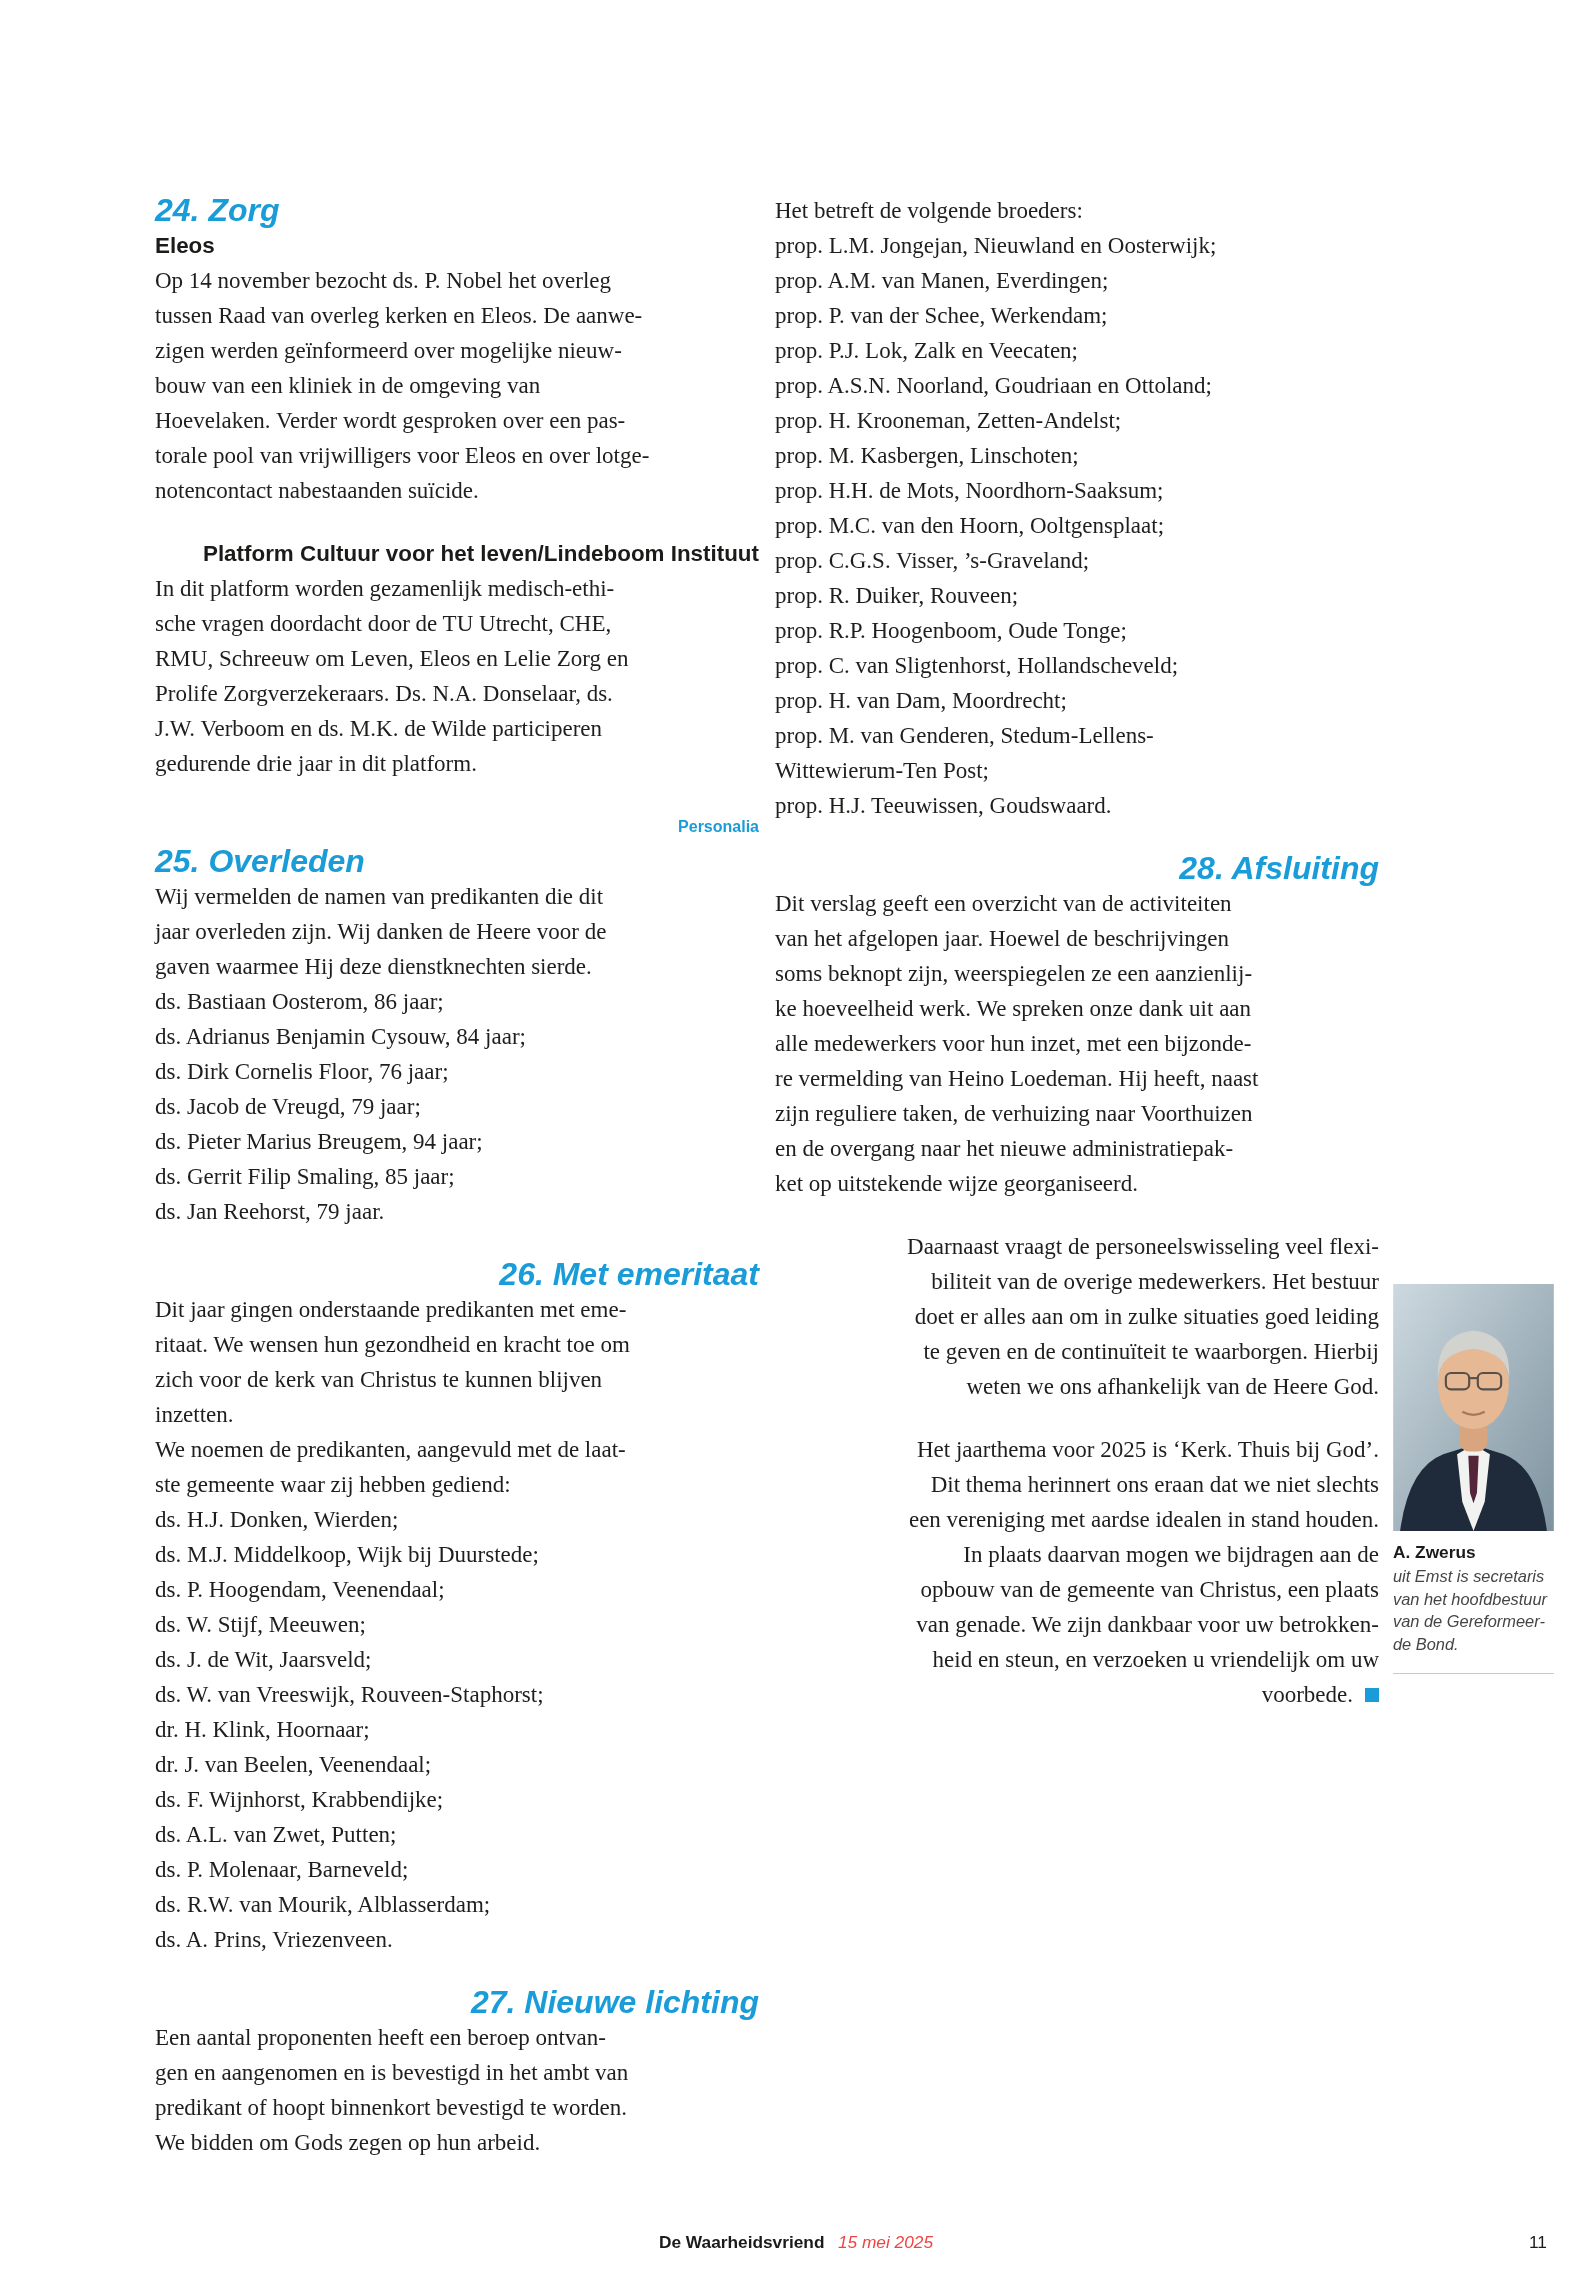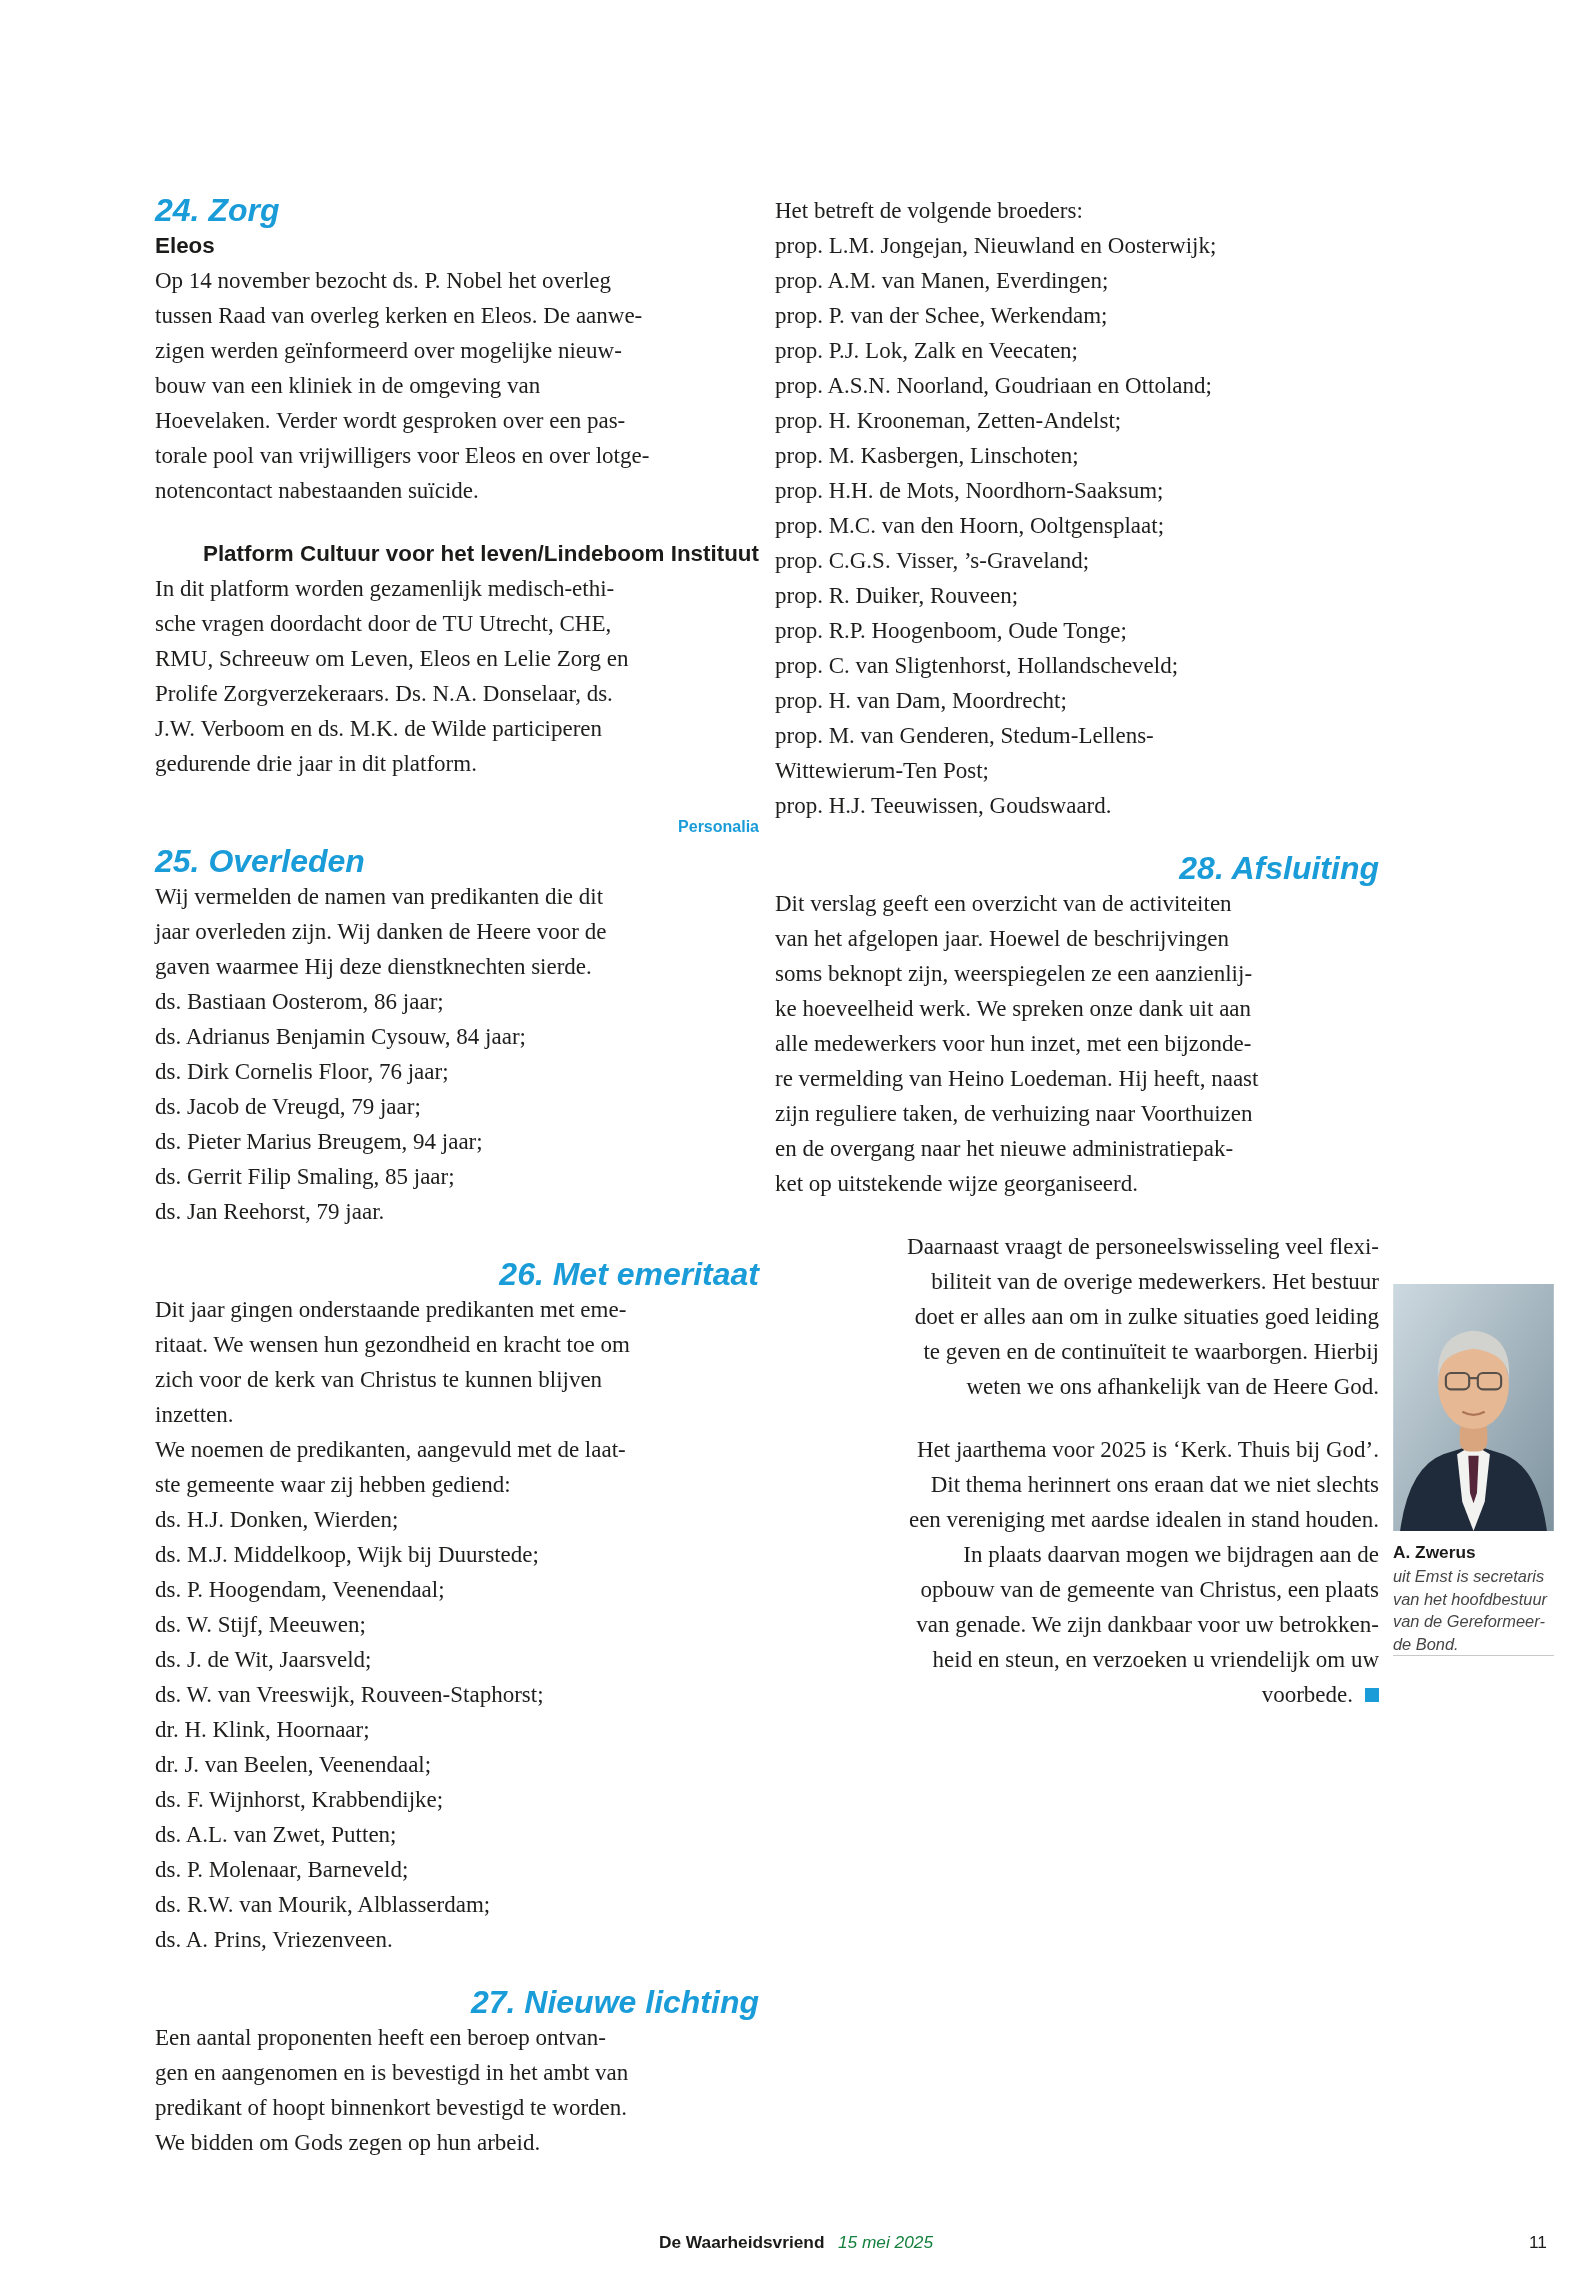--- a/index.html
+++ b/index.html
@@ -66,21 +66,21 @@
     margin-left: 12px;
     background: var(--accent, #1a9cd8);
     vertical-align: baseline;
   }
 
   .sidebar { position: absolute; left: 1393px; top: 1284px; width: 161px; }
   .portrait { width: 161px; height: 247px; }
   .portrait svg { display: block; }
   .caption {
     margin-top: 10.4px;
-    padding-bottom: 0;
+    padding-bottom: 18px;
     border-bottom: 1.7px solid #c9c9c9;
     font-family: "Liberation Sans", sans-serif;
   }
   .caption-name { font-weight: 700; font-size: 17.3px; line-height: 22.4px; color: #1b1b1a; }
   .caption-text {
     margin-top: 1.7px;
     font-style: italic;
     font-size: 16.4px;
     line-height: 22.4px;
     color: #454545;
@@ -97,21 +97,21 @@
     font-size: 17.3px;
     color: #1b1b1a;
   }
   .footer-center {
     position: absolute;
     left: 50%;
     transform: translateX(-50%);
     white-space: nowrap;
   }
   .footer-mag { font-weight: 700; }
-  .footer-date { font-style: italic; margin-left: 8.6px; color: #15803d; }
+  .footer-date { font-style: italic; margin-left: 8.6px; color: #ef4444; }
   .page-number { position: absolute; right: 45px; top: 0; }
 </style>
 </head>
 <body>
 
 <div class="page">
 
   <div class="col col-left">
     <h2 class="num-heading">24. Zorg</h2>
     <h3 class="subhead">Eleos</h3>

